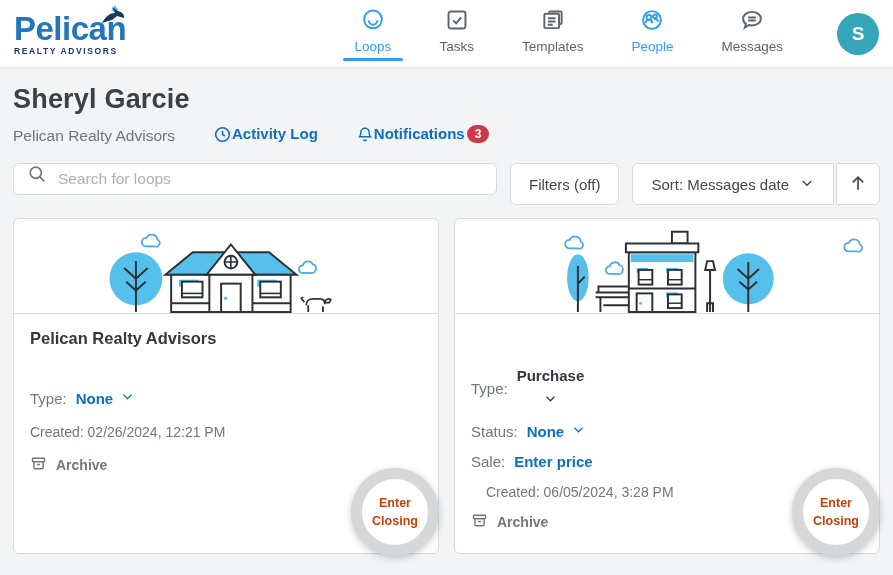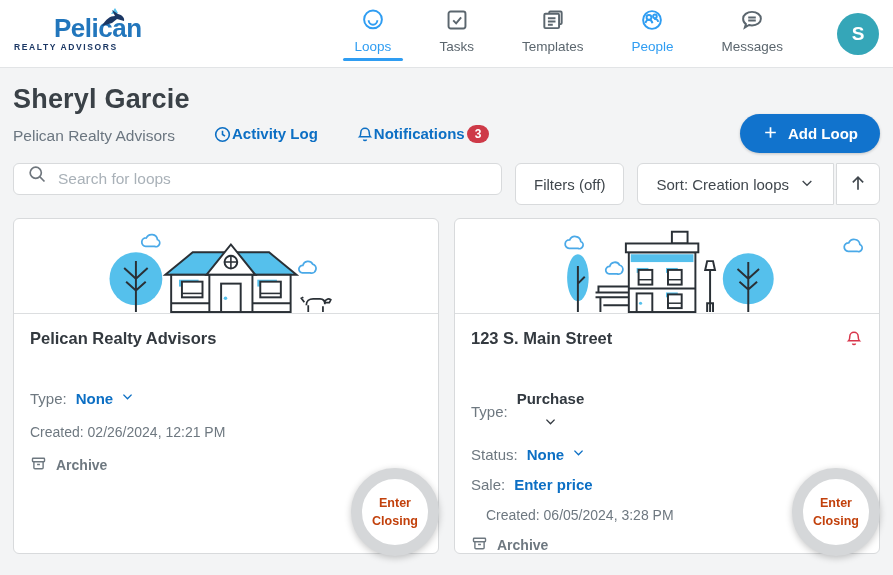--- a/index.html
+++ b/index.html
@@ -3,21 +3,21 @@
 <meta charset="utf-8">
 <style>
   * { margin:0; padding:0; box-sizing:border-box; }
   html,body { width:893px; height:575px; overflow:hidden; }
   body { background:#f3f4f5; font-family:"Liberation Sans", sans-serif; color:#3a4147; }
 
   
   .topnav { height:68px; background:#fff; border-bottom:1px solid #e2e4e6;
             display:flex; align-items:center; padding:0 14px; }
   .logo { display:flex; flex-direction:column; line-height:1; cursor:pointer; position:relative; width:150px; }
-  .logo-word { font-size:26px; font-weight:bold; color:#2276bc; letter-spacing:-0.5px;margin-left:40px; }
+  .logo-word { font-size:33px; font-weight:bold; color:#2276bc; letter-spacing:-0.5px; }
   .logo-tag  { font-size:8.5px; font-weight:bold; color:#1b3764; letter-spacing:1.6px; margin-top:2px; }
   .logo-bird { position:absolute; top:-9px; left:86px; }
 
   .nav { display:flex; margin-left:auto; gap:48px; align-items:flex-end; }
   .nav-item { display:flex; flex-direction:column; align-items:center; gap:3px;
               color:#5b666e; font-size:13.5px; cursor:pointer; position:relative; padding-bottom:7px; }
   .nav-item svg { stroke:#5b666e; }
   .nav-item.active, .nav-item.highlight { color:#2f9df2; }
   .nav-item.active svg, .nav-item.highlight svg { stroke:#2f9df2; }
   .nav-item.active::after { content:""; position:absolute; bottom:0; left:50%; transform:translateX(-50%);
@@ -170,44 +170,36 @@
         <span>
           <svg width="18" height="19" viewBox="0 0 24 24" fill="none" stroke-width="2">
             <path d="M12 3.8a5.6 5.6 0 0 0-5.6 5.6c0 4.1-1.6 5.6-1.6 5.6h14.4s-1.6-1.5-1.6-5.6A5.6 5.6 0 0 0 12 3.8z"></path>
             <path d="M10 18.6a2.1 2.1 0 0 0 4 0"></path>
           </svg>
         </span>
         <span>Notifications</span>
         <span class="badge">3</span>
       </span>
     </div>
-    <button class="add-loop">
-      <span>
-        <svg width="17" height="17" viewBox="0 0 24 24" fill="none" stroke="#fff" stroke-width="2.4">
-          <path d="M12 4.5v15M4.5 12h15"></path>
-        </svg>
-      </span>
-      <span>Add Loop</span>
-    </button>
   </section>
 
   <section class="toolbar">
     <div class="search-box">
       <span>
         <svg width="20" height="20" viewBox="0 0 24 24" fill="none" stroke="#6f767d" stroke-width="2">
           <circle cx="10.5" cy="10.5" r="6.7"></circle>
             <path d="M15.5 15.5L21 21"></path>
         </svg>
       </span>
       <input type="text" placeholder="Search for loops" style="">
     </div>
     <button class="tbtn">Filters (off)</button>
     <div class="sort-group">
       <button class="tbtn">
-        <span>Sort: Creation loops</span>
+        <span>Sort: Messages date</span>
         <span>
           <svg width="16" height="16" viewBox="0 0 24 24" fill="none" stroke="#40474d" stroke-width="2">
             <path d="M5.5 9l6.5 6.5L18.5 9"></path>
           </svg>
         </span>
       </button>
       <button class="tbtn dir-btn">
         <span>
           <svg width="20" height="20" viewBox="0 0 24 24" fill="none" stroke="#40474d" stroke-width="2">
             <path d="M12 20V5M5.8 11.2L12 5l6.2 6.2"></path>
@@ -311,29 +303,20 @@
           <g fill="none" stroke="#2a3036" stroke-width="2">
             <path d="M257 95V52M252 52h10l-2-9h-6zM254 95v-9h6v9"></path>
           </g>
           <circle cx="296" cy="61" r="26" fill="#55c0ec"></circle>
           <g fill="none" stroke="#2a3036" stroke-width="2">
             <path d="M296 44v51M296 61l-11-10M296 61l11-10M296 72l-9-8M296 72l9-8"></path>
           </g>
         </svg>
       </div>
       <div class="card-body">
-        <div class="card-title-row">
-          <span class="card-title">123 S. Main Street</span>
-          <span class="alert-bell">
-            <svg width="18" height="19" viewBox="0 0 24 24" fill="none" stroke="#d8354a" stroke-width="2">
-              <path d="M12 3.8a5.6 5.6 0 0 0-5.6 5.6c0 4.1-1.6 5.6-1.6 5.6h14.4s-1.6-1.5-1.6-5.6A5.6 5.6 0 0 0 12 3.8z"></path>
-              <path d="M10 18.6a2.1 2.1 0 0 0 4 0"></path>
-            </svg>
-          </span>
-        </div>
         <div class="field-row first" style="margin-top:38px;">
           <span class="field-label">Type:</span>
           <span class="val-dark">
             <span>Purchase</span>
             <span>
               <svg width="15" height="15" viewBox="0 0 24 24" fill="none" stroke-width="2.2">
                   <path d="M5.5 9l6.5 6.5L18.5 9"></path>
                 </svg>
             </span>
           </span>

